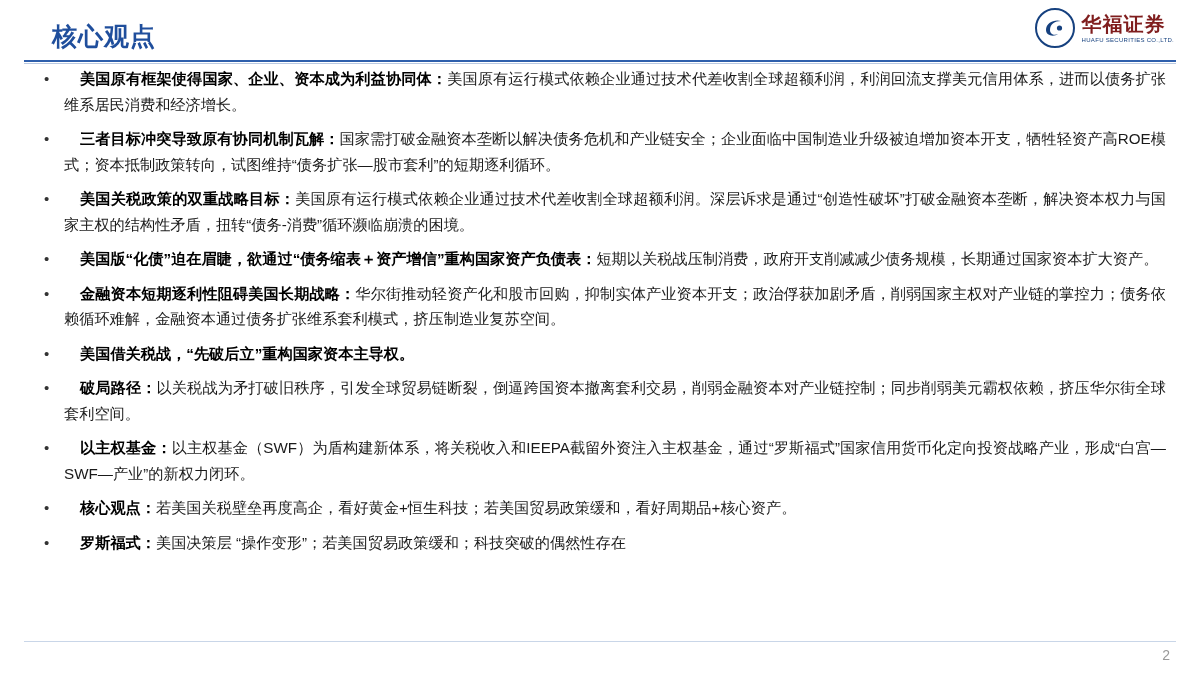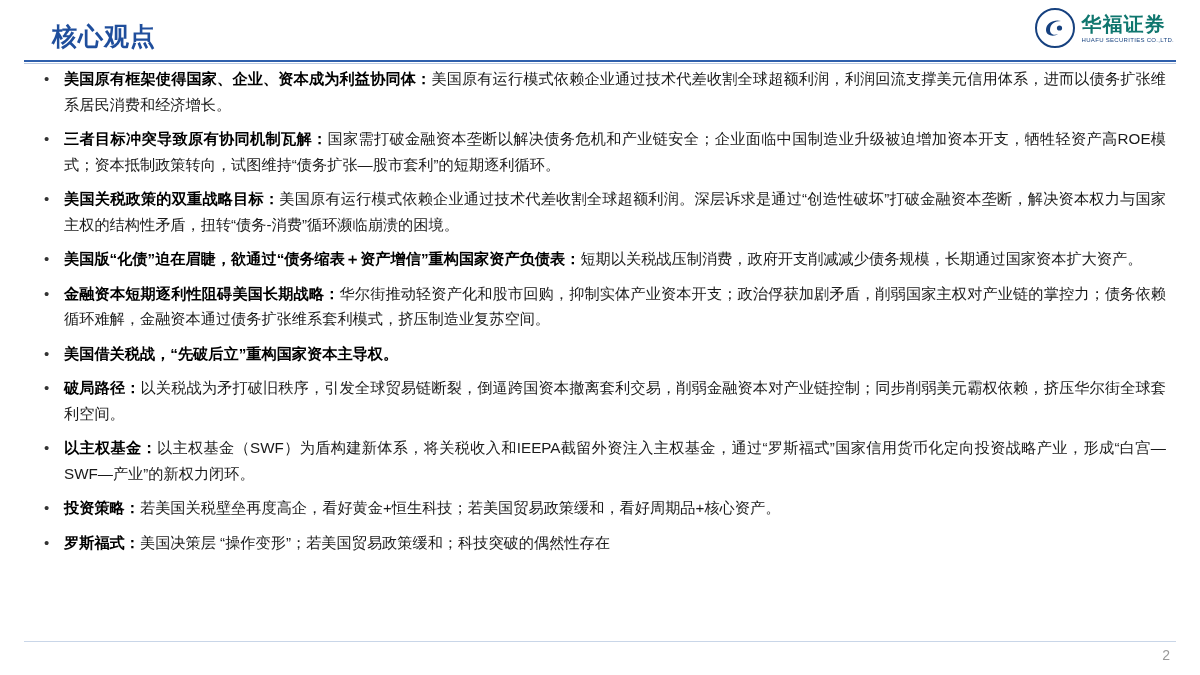--- a/index.html
+++ b/index.html
@@ -75,21 +75,21 @@
   .logo-mark svg { display: block; }
   .logo-text-wrap {
     display: flex;
     flex-direction: column;
     justify-content: center;
     line-height: 1;
   }
   .logo-text-cn {
     font-size: 20px;
     font-weight: bold;
-    color: #0f766e;
+    color: #7f1d1d;
     letter-spacing: 1px;
   }
   .logo-text-en {
     font-size: 6px;
     color: #16417F;
     letter-spacing: 0.3px;
     margin-top: 3px;
   }
   
   .content {
@@ -118,20 +118,21 @@
     flex: 1 1 auto;
     font-size: 15.2px;
     line-height: 25.5px;
     color: #1a1a1a;
     text-align: justify;
     text-justify: inter-ideograph;
   }
   .bullet-text b {
     font-weight: bold;
     color: #000000;
+    margin-left: 16px;
   }
   
   .page-number {
     position: absolute;
     right: 30px;
     bottom: 12px;
     font-size: 14px;
     color: #9a9a9a;
   }
   .footer-rule {
@@ -195,21 +196,21 @@
       <div class="bullet-row">
         <div class="bullet-dot">•</div>
         <div class="bullet-text"><b>破局路径：</b><span>以关税战为矛打破旧秩序，引发全球贸易链断裂，倒逼跨国资本撤离套利交易，削弱金融资本对产业链控制；同步削弱美元霸权依赖，挤压华尔街全球套利空间。</span></div>
       </div>
       <div class="bullet-row">
         <div class="bullet-dot">•</div>
         <div class="bullet-text"><b>以主权基金：</b><span>以主权基金（SWF）为盾构建新体系，将关税收入和IEEPA截留外资注入主权基金，通过“罗斯福式”国家信用货币化定向投资战略产业，形成“白宫—SWF—产业”的新权力闭环。</span></div>
       </div>
       <div class="bullet-row">
         <div class="bullet-dot">•</div>
-        <div class="bullet-text"><b>投资策略：</b><span>若美国关税壁垒再度高企，看好黄金+恒生科技；若美国贸易政策缓和，看好周期品+核心资产。</span></div>
+        <div class="bullet-text"><b>核心观点：</b><span>若美国关税壁垒再度高企，看好黄金+恒生科技；若美国贸易政策缓和，看好周期品+核心资产。</span></div>
       </div>
       <div class="bullet-row">
         <div class="bullet-dot">•</div>
         <div class="bullet-text"><b>罗斯福式：</b><span>美国决策层 “操作变形”；若美国贸易政策缓和；科技突破的偶然性存在</span></div>
       </div>
     </div>
 
   <div class="footer-rule"></div>
   <div class="page-number">2</div>
 

